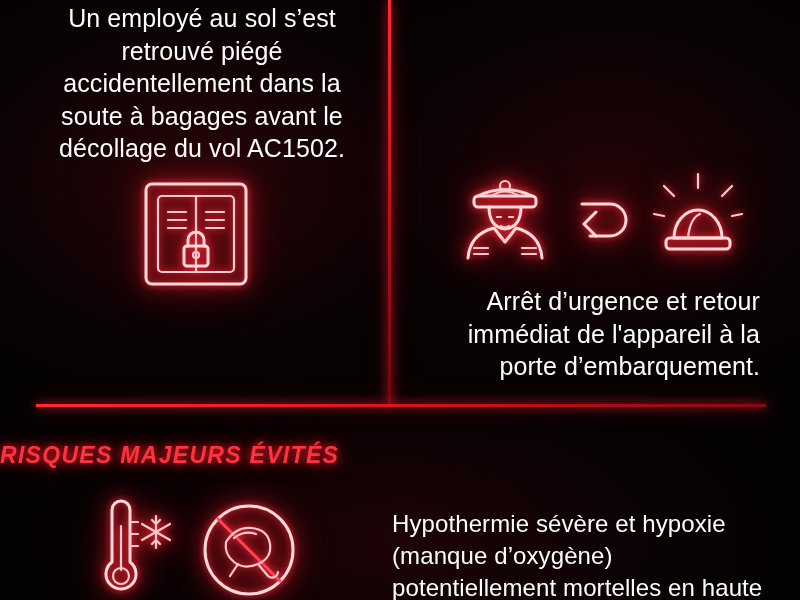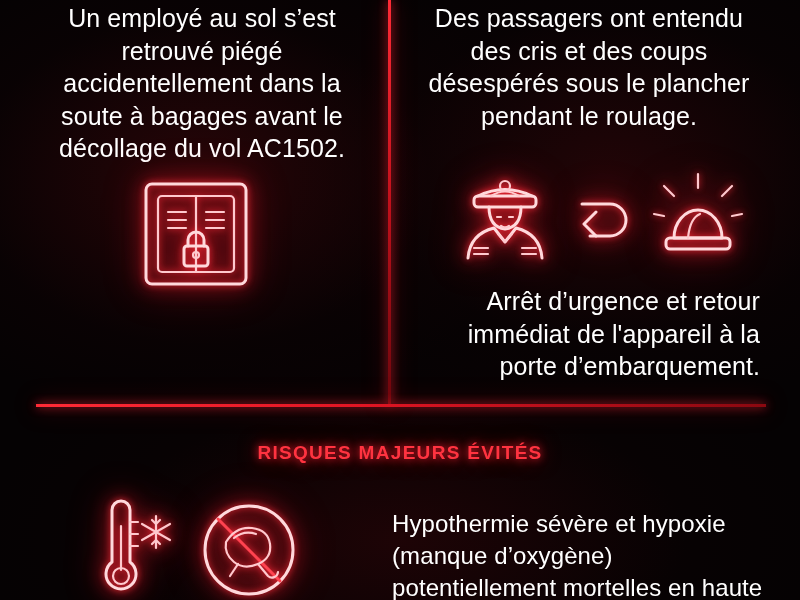--- a/index.html
+++ b/index.html
@@ -71,26 +71,26 @@
     top: 285px;
     width: 336px;
     text-align: right;
   }
 
   .section-title {
     position: absolute;
     left: 0;
     top: 442px;
     width: 800px;
-    text-align: center;
-    font-size: 19px;
+    font-size: 23px;
     font-weight: bold;
     letter-spacing: 1.3px;
     color: #ff3340;
     text-shadow: 0 0 9px rgba(255,35,50,0.95), 0 0 20px rgba(255,25,40,0.6);
+    font-style: italic;
   }
 
   #bottom-text {
     left: 392px;
     top: 508px;
     width: 372px;
     text-align: left;
     font-size: 24px;
     line-height: 1.34;
   }
@@ -151,21 +151,20 @@
       <line class="stroke-thin" x1="28" y1="50" x2="46" y2="50"></line>
       <line class="stroke-thin" x1="66" y1="34" x2="84" y2="34"></line>
       <line class="stroke-thin" x1="66" y1="42" x2="84" y2="42"></line>
       <line class="stroke-thin" x1="66" y1="50" x2="84" y2="50"></line>
       <rect class="stroke" x="44" y="68" width="24" height="20" rx="3"></rect>
       <path class="stroke" d="M48 68 v-6 a8 8 0 0 1 16 0 v6"></path>
       <circle class="stroke-thin" cx="56" cy="77" r="3"></circle>
     </svg>
   </div>
 
-  <div class="panel-text" id="right-text-top">Des passagers ont entendu des cris et des coups désespérés sous le plancher pendant le roulage.</div>
 
   <div class="icon-neon" id="icon-pilot">
     <svg width="94" height="100" viewBox="0 0 94 100">
       <path class="stroke" d="M20 36 q27 -13 54 0"></path>
       <rect class="stroke" x="16" y="36" width="62" height="11" rx="4"></rect>
       <path class="stroke-thin" d="M33 36 q14 -9 28 0"></path>
       <circle class="stroke-thin" cx="47" cy="26" r="5"></circle>
       <path class="stroke" d="M31 47 q0 20 16 22 q16 -2 16 -22"></path>
       <path class="stroke-thin" d="M39 57 h4 M51 57 h4"></path>
       <path class="stroke-thin" d="M43 66 q4 3 8 0"></path>

